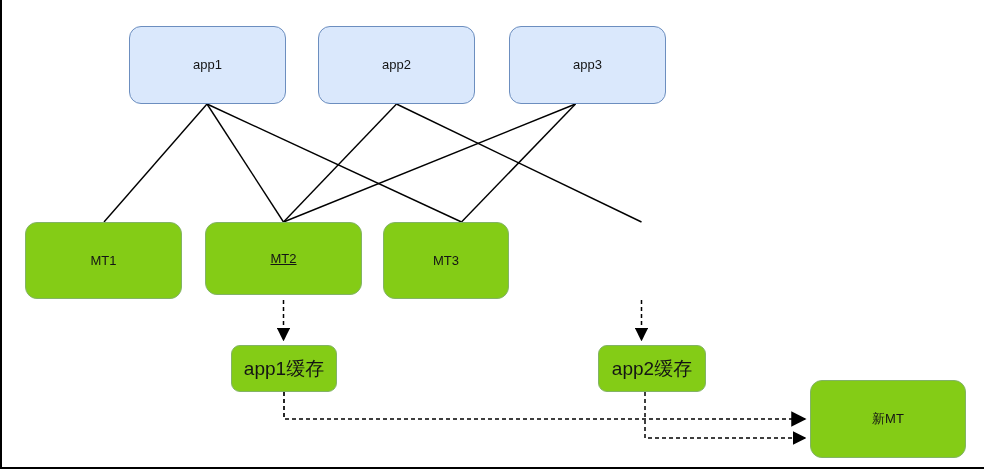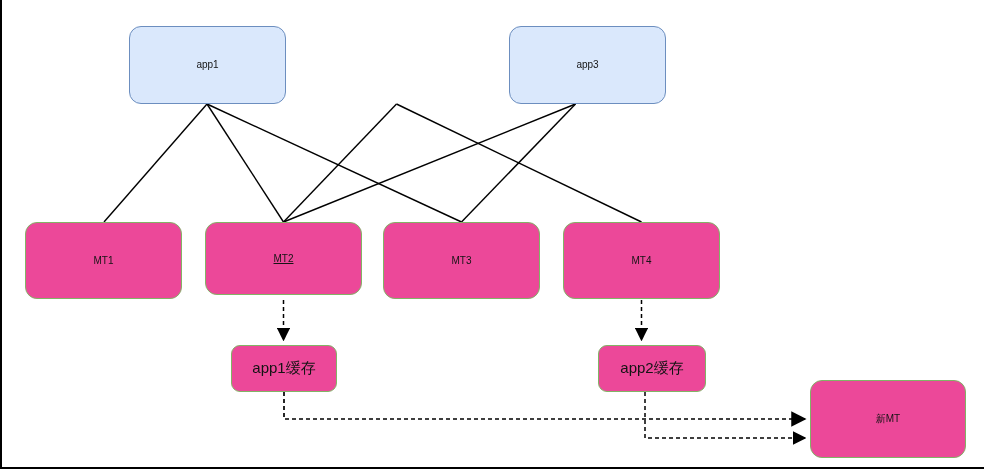--- a/index.html
+++ b/index.html
@@ -20,34 +20,34 @@
     position:absolute;left:0;top:467px;width:984px;height:2px;
     background:#000;
   }
   svg.wires{position:absolute;left:0;top:0;width:984px;height:474px;}
   .node{
     position:absolute;
     box-sizing:border-box;
     display:flex;flex-direction:column;
     align-items:center;justify-content:center;
     text-align:center;
-    font-size:10px;line-height:1.35;
+    font-size:13px;line-height:1.35;
     border-radius:12px;
   }
   .node.app{
     background:#dae8fc;
     border:1px solid #6c8ebf;
   }
   .node.mt{
-    background:#ec4899;
+    background:#84cc16;
     border:1px solid #82b366;
   }
   .node.cache{
     border-radius:9px;
-    font-size:15px;
+    font-size:19px;
   }
   .lbl{display:block;}
 </style>
 </head>
 <body>
 
 <div class="canvas">
 
   <svg class="wires" viewBox="0 0 984 474" xmlns="http://www.w3.org/2000/svg">
     <defs>
@@ -66,35 +66,35 @@
 
     <line x1="283.5" y1="300" x2="283.5" y2="340" stroke="#000" stroke-width="1.5" stroke-dasharray="4 3" marker-end="url(#arrow)"></line>
     <line x1="641.5" y1="300" x2="641.5" y2="340" stroke="#000" stroke-width="1.5" stroke-dasharray="4 3" marker-end="url(#arrow)"></line>
     <polyline points="284,392 284,419 805,419" fill="none" stroke="#000" stroke-width="1.7" stroke-dasharray="4 3" marker-end="url(#arrow)"></polyline>
     <polyline points="645,392 645,438 805,438" fill="none" stroke="#000" stroke-width="1.5" stroke-dasharray="4 3" marker-end="url(#arrow)"></polyline>
   </svg>
 
   <div class="node app" style="left:129px;top:26px;width:157px;height:78px;">
     <span class="lbl">app1</span>
   </div>
+  <div class="node app" style="left:318px;top:26px;width:157px;height:78px;">
+    <span class="lbl">app2</span>
+  </div>
   <div class="node app" style="left:497px;top:26px;width:157px;height:78px;margin-left:12px;">
     <span class="lbl">app3</span>
   </div>
 
   <div class="node mt" style="left:25px;top:222px;width:157px;height:77px;">
     <span class="lbl">MT1</span>
   </div>
   <div class="node mt" style="left:205px;top:222px;width:157px;height:73px;text-decoration:underline;">
     <span class="lbl">MT2</span>
   </div>
-  <div class="node mt" style="left:383px;top:222px;width:157px;height:77px;justify-content:center;">
+  <div class="node mt" style="left:383px;top:222px;width:126px;height:77px;justify-content:center;">
     <span class="lbl">MT3</span>
-  </div>
-  <div class="node mt" style="left:563px;top:222px;width:157px;height:77px;">
-    <span class="lbl">MT4</span>
   </div>
 
   <div class="node mt cache" style="left:231px;top:345px;width:106px;height:47px;">
     <span class="lbl">app1缓存</span>
   </div>
   <div class="node mt cache" style="left:589px;top:345px;width:108px;height:47px;margin-left:9px;">
     <span class="lbl">app2缓存</span>
   </div>
 
   <div class="node mt" style="left:810px;top:380px;width:156px;height:78px;gap:32px;">

